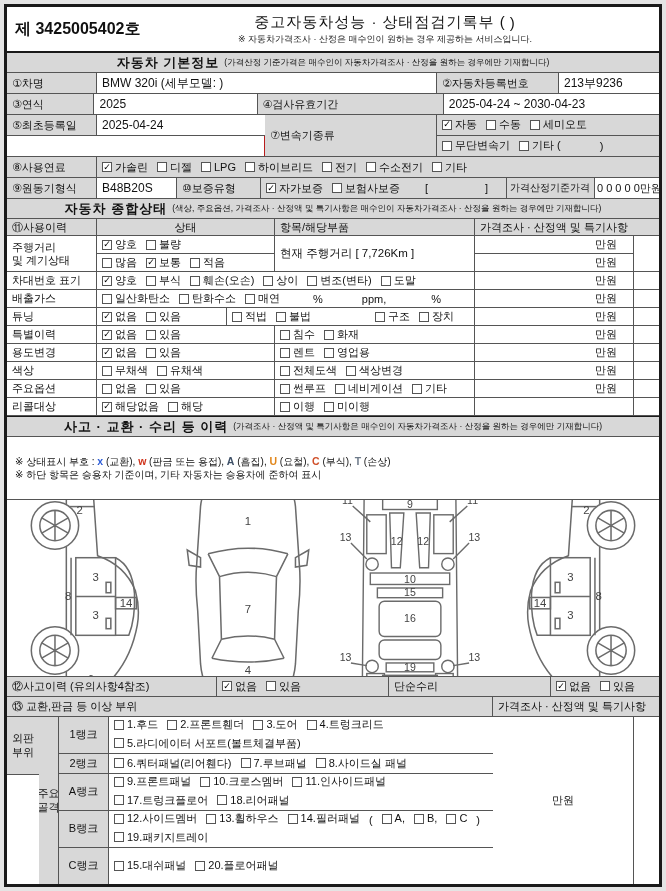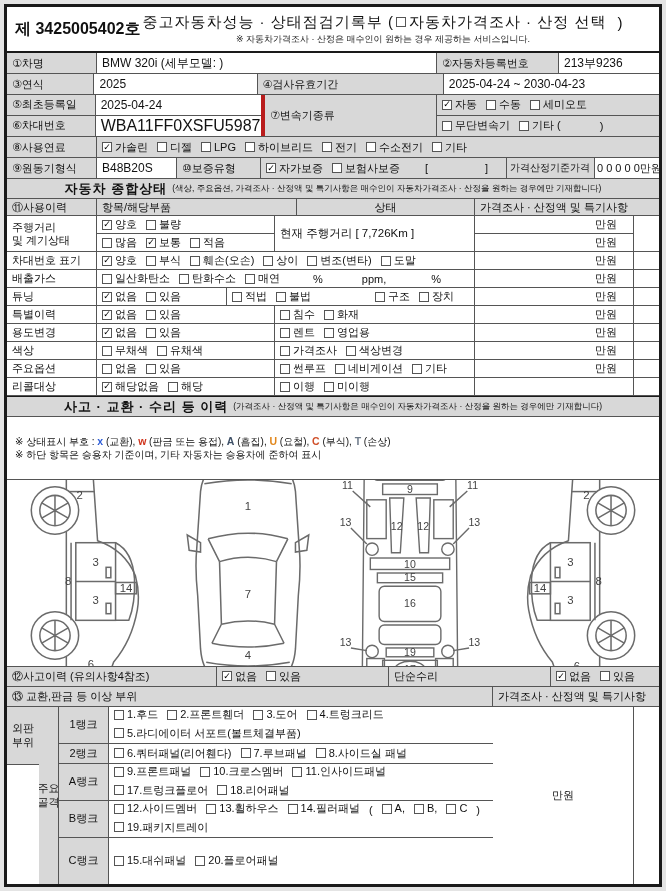--- a/index.html
+++ b/index.html
@@ -48,44 +48,44 @@
 </head>
 <body>
 
 <div class="form">
 
   <div class="titlebox">
     <div class="docno">제 3425005402호</div>
     <div class="tcenter">
       <div class="ttl">
           <span class="plain">중고자동차성능 · 상태점검기록부 (</span>
-          <span class="cb">
-            <span class="bx"></span>
-            <span>자동차가격조사 · 산정 선택</span>
-          </span>
           <span class="plain">)</span>
         </div>
       <div class="tnote">※ 자동차가격조사 · 산정은 매수인이 원하는 경우 제공하는 서비스입니다.</div>
     </div>
   </div>
 
+  <div class="sech h20">
+    <span class="t">자동차 기본정보</span>
+    <span class="n">(가격산정 기준가격은 매수인이 자동차가격조사 · 산정을 원하는 경우에만 기재합니다)</span>
+  </div>
   <div class="row h21">
     <div class="cell g" style="width:90px">①차명</div>
     <div class="cell w" style="width:340px;font-size:12px">BMW 320i (세부모델: )</div>
     <div class="cell g" style="width:122px">②자동차등록번호</div>
     <div class="cell w last" style="width:100px;font-size:12px">213부9236</div>
   </div>
   <div class="row h21">
     <div class="cell g" style="width:90px">③연식</div>
     <div class="cell w" style="width:168px;font-size:12px">2025</div>
     <div class="cell g" style="width:192px">④검사유효기간</div>
     <div class="cell w last" style="width:222px;font-size:12px">2025-04-24 ~ 2030-04-23</div>
   </div>
   <div class="row" style="height:42px">
-    <div style="width:258px;display:flex;flex-direction:column;border-right:4px solid #b91c1c">
+    <div style="width:258px;display:flex;flex-direction:row;border-right:1px solid #b91c1c">
       <div style="display:flex;height:21px;border-bottom:1px solid #555">
         <div class="cell g" style="width:90px">⑤최초등록일</div>
         <div class="cell w last" style="width:168px;font-size:12px">2025-04-24</div>
       </div>
       <div style="display:flex;height:21px">
         <div class="cell g" style="width:90px">⑥차대번호</div>
         <div class="cell w last" style="width:168px;font-size:16px">WBA11FF0XSFU59870</div>
       </div>
     </div>
     <div class="cell g" style="width:172px">⑦변속기종류</div>
@@ -172,22 +172,22 @@
         <span>만원</span>
     </div>
   </div>
 
   <div class="sech h20">
     <span class="t">자동차 종합상태</span>
     <span class="n">(색상, 주요옵션, 가격조사 · 산정액 및 특기사항은 매수인이 자동차가격조사 · 산정을 원하는 경우에만 기재합니다)</span>
   </div>
   <div class="row h17">
     <div class="cell g" style="width:90px">⑪사용이력</div>
+    <div class="cell g ctr" style="width:178px">상태</div>
     <div class="cell g" style="width:200px">항목/해당부품</div>
-    <div class="cell g ctr" style="width:178px">상태</div>
     <div class="cell g last" style="width:184px">가격조사 · 산정액 및 특기사항</div>
   </div>
   <div class="row h36">
     <div class="cell w colc" style="width:90px;line-height:13px">
       <span>주행거리</span>
       <span>및 계기상태</span>
     </div>
     <div style="width:178px;border-right:1px solid #555;display:flex;flex-direction:column">
       <div class="cell w last" style="height:18px;border-bottom:1px solid #555">
           <span class="cb">
@@ -363,21 +363,21 @@
           <span>무채색</span>
         </span>
         <span class="cb">
           <span class="bx"></span>
           <span>유채색</span>
         </span>
       </div>
     <div class="cell w" style="width:200px">
         <span class="cb">
           <span class="bx"></span>
-          <span>가격조사</span>
+          <span>전체도색</span>
         </span>
         <span class="cb">
           <span class="bx"></span>
           <span>색상변경</span>
         </span>
       </div>
     <div class="cell w won" style="width:159px">만원</div>
     <div class="cell w last" style="width:25px"></div>
   </div>
   <div class="row h18">

